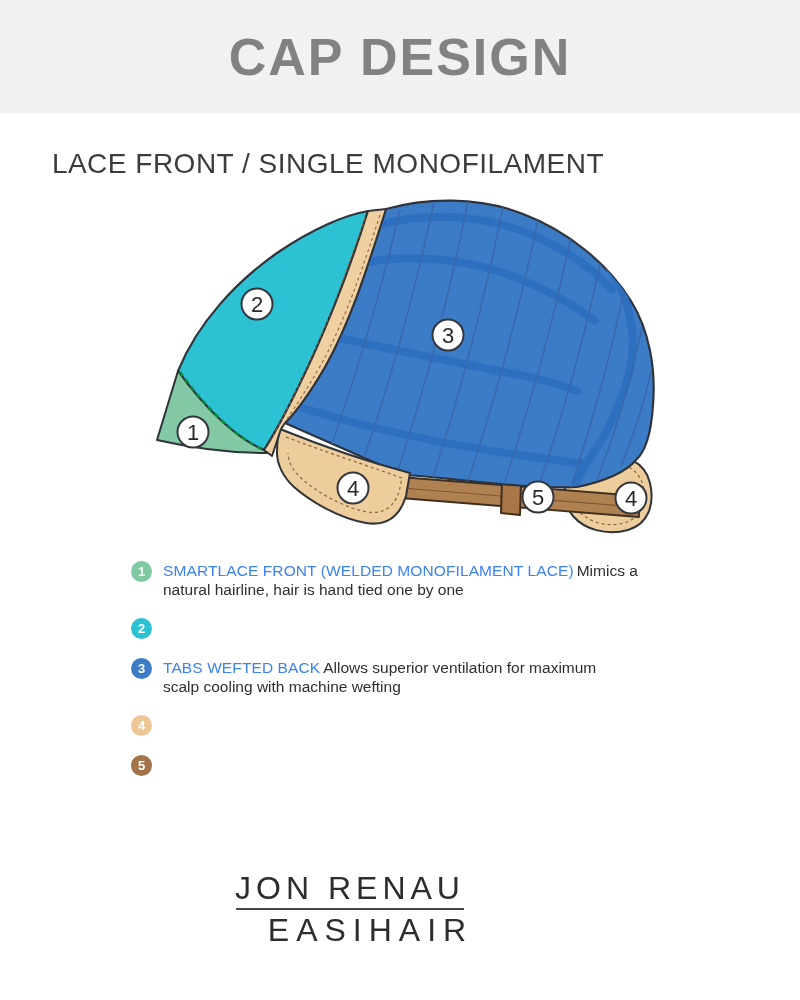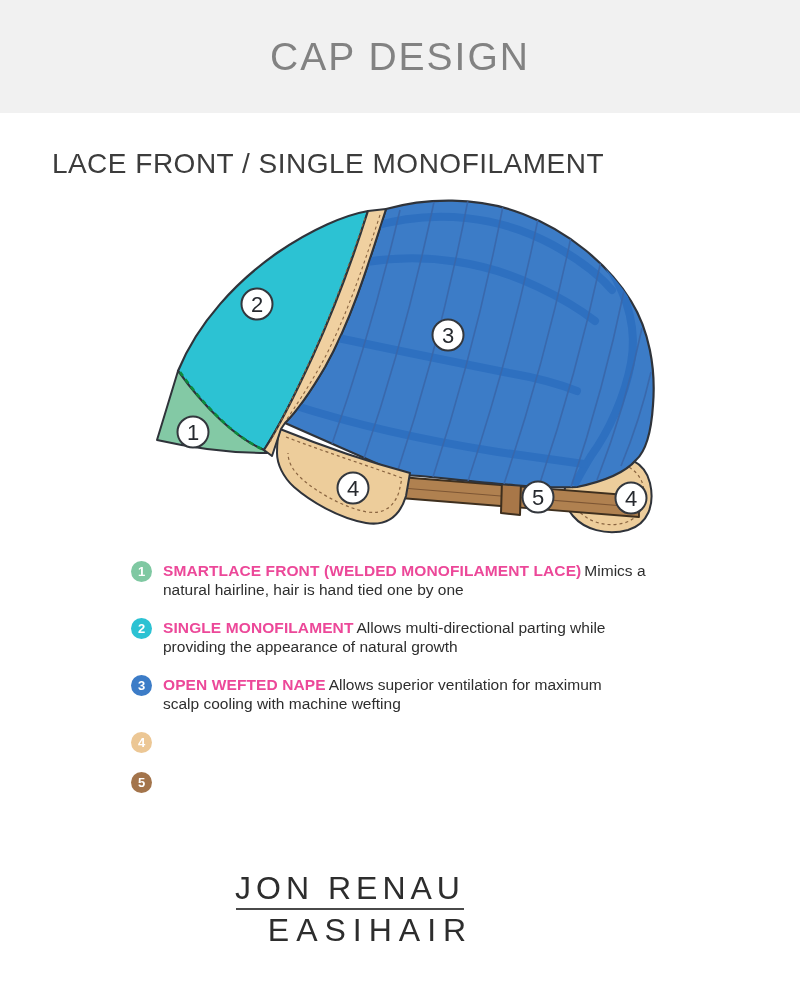--- a/index.html
+++ b/index.html
@@ -6,36 +6,36 @@
   body{
     width:800px;height:1000px;position:relative;background:#ffffff;
     font-family:"Liberation Sans","DejaVu Sans",sans-serif;
     -webkit-font-smoothing:antialiased;overflow:hidden;
   }
   .header-band{
     position:absolute;left:0;top:0;width:800px;height:113px;
     background:#f1f1f1;display:flex;align-items:center;justify-content:center;
   }
   .page-title{
-    font-size:39px;font-weight:400;color:#828282;letter-spacing:2px;margin:0;
+    font-size:52px;font-weight:700;color:#828282;letter-spacing:2px;margin:0;
   }
   .subtitle{
     position:absolute;left:0;top:148px;width:656px;text-align:center;
     font-size:28px;color:#3c3c3c;letter-spacing:0.5px;font-weight:400;
   }
   .cap-svg{position:absolute;left:0;top:0;}
   .legend{position:absolute;left:131px;top:561px;width:580px;}
   .legend-item{display:flex;align-items:flex-start;margin-bottom:19px;}
   .dot{
     width:21px;height:21px;border-radius:50%;flex:0 0 21px;
     color:#ffffff;font-size:13px;font-weight:700;line-height:21px;
     text-align:center;margin-top:0px;
   }
   .legend-text{margin:0 0 0 11px;font-size:15.5px;line-height:19px;color:#2e2e2e;}
-  .legend-text strong{color:#ec4899;font-weight:700;letter-spacing:0.1px;}
+  .legend-text strong{color:#3b82f6;font-weight:400;letter-spacing:0.1px;}
   .legend-text .desc{margin-left:3px;}
   .w1{max-width:505px;} .w2{max-width:445px;} .w3{max-width:465px;}
   .w4{max-width:445px;} .w5{max-width:540px;}
   .footer{position:absolute;left:0;top:872px;width:700px;text-align:center;}
   .brand-top{
     font-size:32px;color:#2d2d2d;letter-spacing:5px;font-weight:400;line-height:32px;
   }
   .brand-divider{width:228px;height:2px;background:#4a4a4a;margin:4px auto 4px auto;}
   .brand-bottom{
     font-size:32px;color:#2d2d2d;letter-spacing:7px;font-weight:400;line-height:32px;padding-left:41px;
@@ -137,25 +137,24 @@
   </g>
 </svg>
 
 <div class="legend">
   <div class="legend-item">
     <span class="dot" style="background-color: rgb(127, 200, 162);">1</span>
     <p class="legend-text w1"><strong>SMARTLACE FRONT (WELDED MONOFILAMENT LACE)</strong><span class="desc">Mimics a natural hairline, hair is hand tied one by one</span></p>
   </div>
   <div class="legend-item">
     <span class="dot" style="background-color: rgb(44, 194, 211);">2</span>
-    <p class="legend-text w2"><strong>SINGLE MONOFILAMENT</strong><span class="desc">Allows multi-directional parting while providing the appearance of natural growth</span></p>
   </div>
   <div class="legend-item">
     <span class="dot" style="background-color: rgb(60, 124, 199);">3</span>
-    <p class="legend-text w3"><strong>OPEN WEFTED NAPE</strong><span class="desc">Allows superior ventilation for maximum scalp cooling with machine wefting</span></p>
+    <p class="legend-text w3"><strong>TABS WEFTED BACK</strong><span class="desc">Allows superior ventilation for maximum scalp cooling with machine wefting</span></p>
   </div>
   <div class="legend-item">
     <span class="dot" style="background-color: rgb(236, 199, 149);">4</span>
   </div>
   <div class="legend-item">
     <span class="dot" style="background-color: rgb(163, 116, 75);">5</span>
   </div>
 </div>
 
 <div class="footer">

